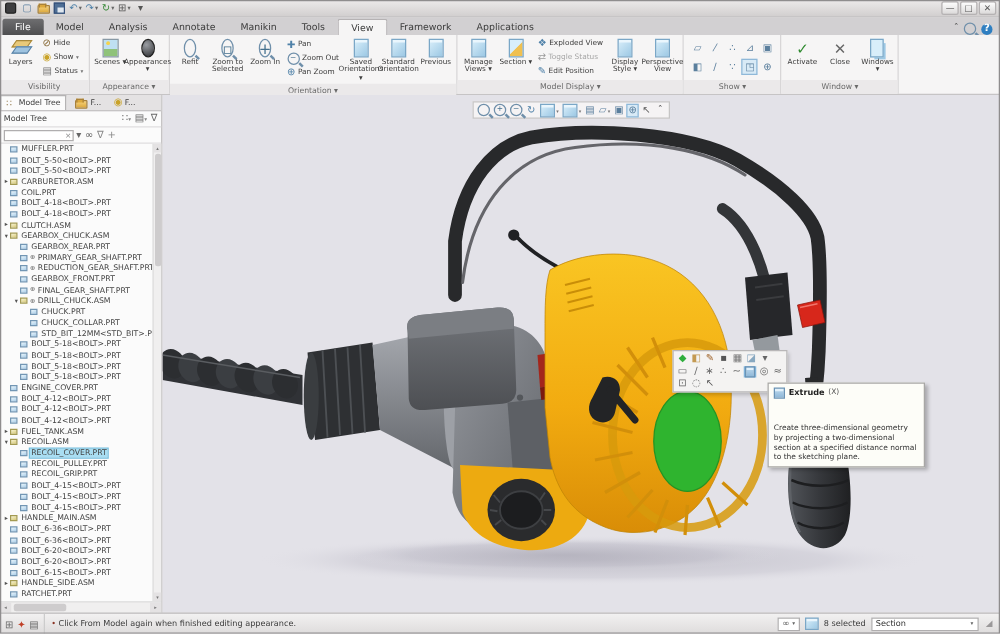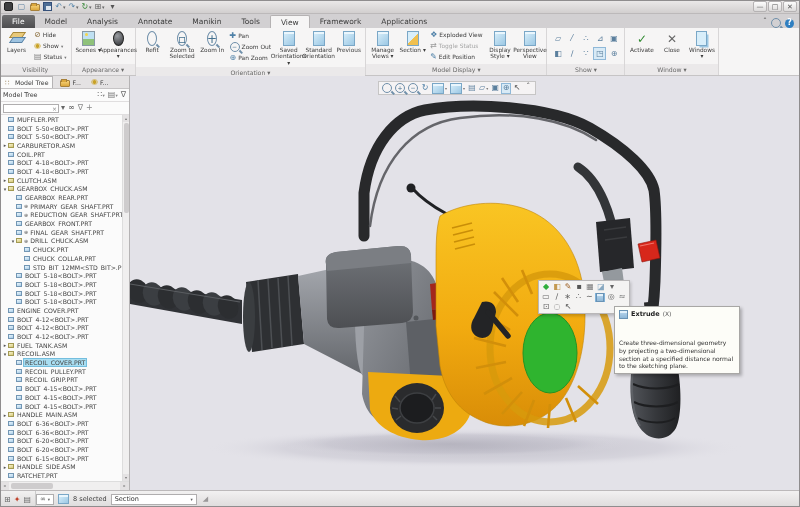--- a/index.html
+++ b/index.html
@@ -903,20 +903,23 @@
     </div>
   </div>
 </div>
 
 <div class="statusbar">
   <div class="sb-icons">
       <span class="sb-ic"><span class="icx" style="color: rgb(106, 106, 106);">⊞</span></span>
       <span class="sb-ic"><span class="icx" style="color: rgb(192, 64, 40);">✦</span></span>
       <span class="sb-ic"><span class="icx" style="color: rgb(106, 106, 106);">▤</span></span>
     </div>
+  <div class="sb-msg">
+    <span class="sb-bullet">•</span><span>Click From Model again when finished editing appearance.</span>
+  </div>
   <div class="sb-right">
     <span class="findbox">
         <span>∞</span>
         <span style="font-size:4.5px;color:#666;">▾</span>
       </span>
     <span class="icx ic-box3d" style="width:11px;height:10px;"></span>
     <span class="selcount">8 selected</span>
     <span class="geom">
       <span>Section</span>
       <span class="garr">▾</span>

